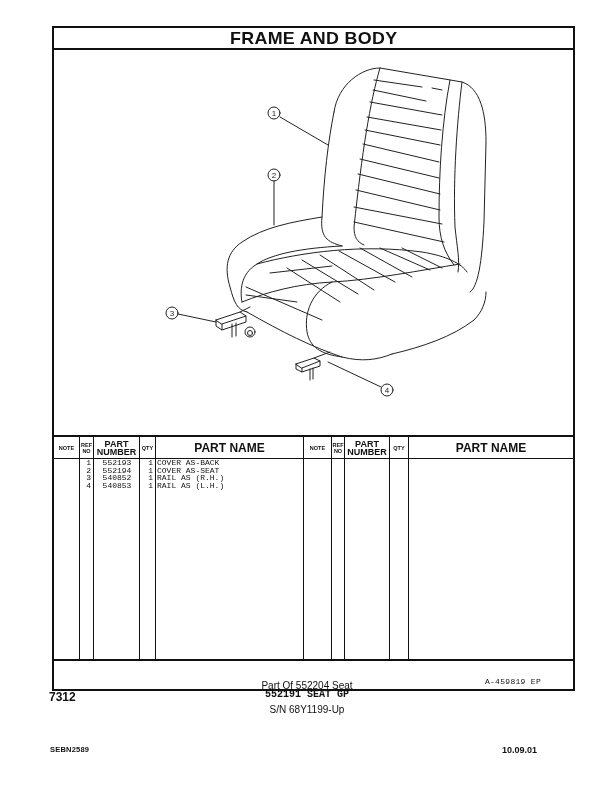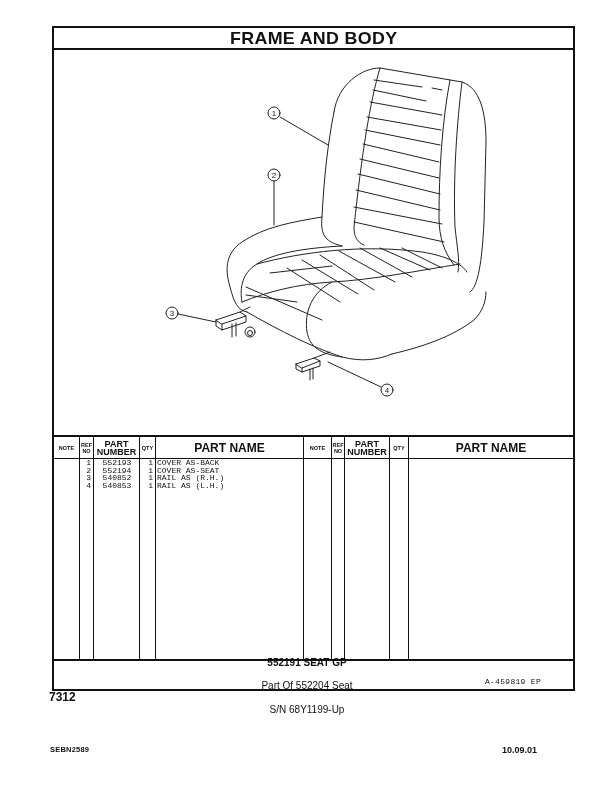--- a/index.html
+++ b/index.html
@@ -18,21 +18,21 @@
     .hdr.big { font-size: 12px; }
     .rows { position: absolute; top: 21px; left: 0; }
     .cell { position: absolute; font-family: "Liberation Mono", monospace; font-size: 8px; line-height: 7.5px; white-space: pre; }
     .ref { text-align: right; width: 10px; }
     .pn { width: 46px; text-align: center; }
     .qty { width: 12px; text-align: right; }
     .footer-box { position: absolute; left: 0; top: 631px; width: 493px; height: 30px; }
     .drawing-no { position: absolute; right: 6px; bottom: 3px; font-family: "Liberation Mono", monospace; font-size: 8px; letter-spacing: 0.3px; }
     .page-code { position: absolute; left: 49px; top: 690px; font-weight: bold; font-size: 12px; }
     .caption { position: absolute; left: 0; width: 614px; text-align: center; font-size: 10px; line-height: 11px; }
-    .cap1 { top: 657px; font-weight: bold; }
+    .cap1 { top: 689px; font-weight: bold; font-family: Liberation Mono, monospace; }
     .cap2 { top: 704px; }
     .cap3 { top: 680px; }
     .doc-id { position: absolute; left: 50px; top: 745px; font-size: 7.5px; font-weight: bold; letter-spacing: 0.2px; }
     .date { position: absolute; left: 502px; top: 745px; font-size: 9px; font-weight: bold; }
   </style>
 </head>
 <body>
 
 <div class="frame">
   <div class="title-bar">

